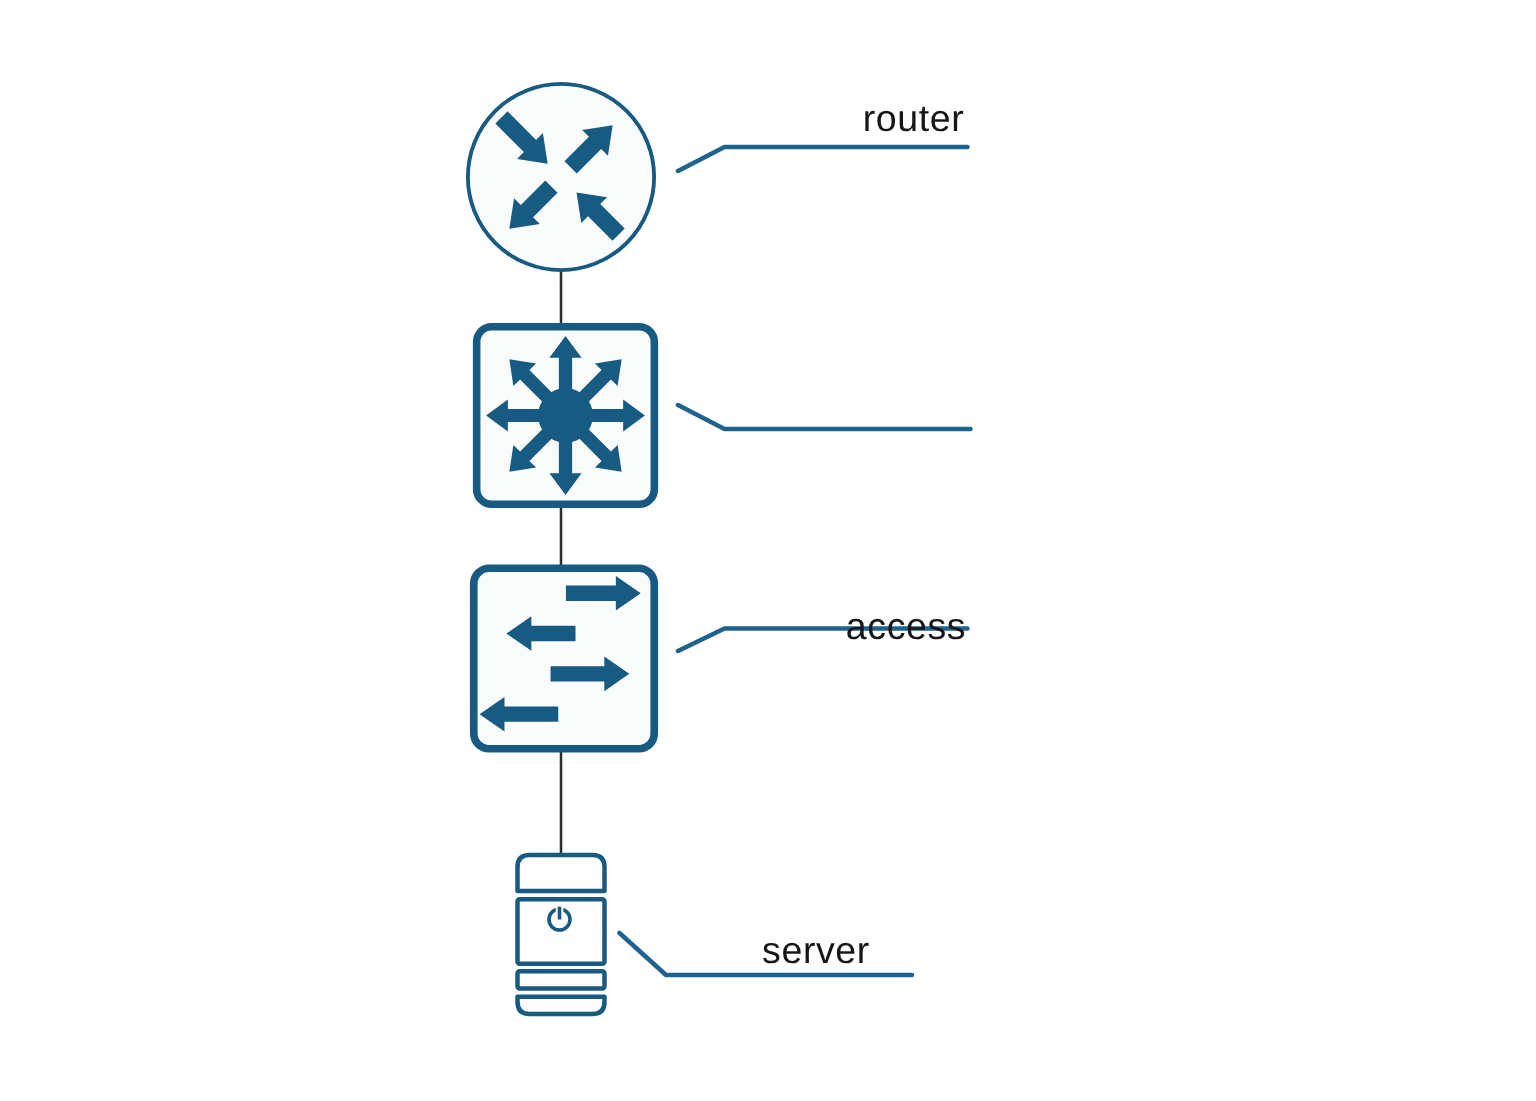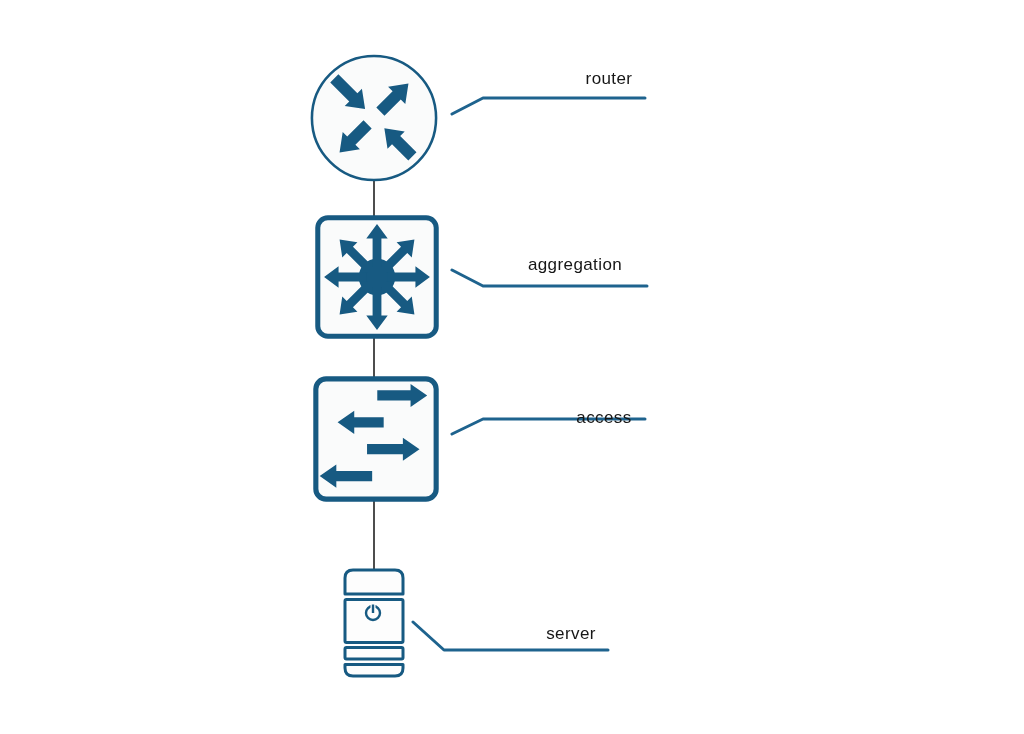--- a/index.html
+++ b/index.html
@@ -42,30 +42,30 @@
     fill: #fdfdfd;
     stroke: var(--teal, #175a82);
     stroke-width: 3;
     stroke-linejoin: round;
   }
   .srv-thin { fill: none; stroke: var(--teal, #175a82); stroke-width: 2.4; }
   .srv-gap  { stroke: #fdfdfd; stroke-width: 5; }
   .label {
     position: absolute;
     transform: translateX(-50%);
-    font-size: 17px;
+    font-size: 25px;
     line-height: 30px;
     letter-spacing: 0.4px;
     color: var(--label, #161616);
     white-space: nowrap;
   }
   .label-router      { left: 609px; top: 64px;  }
   .label-aggregation { left: 575px; top: 250px; }
   .label-access      { left: 604px; top: 387px; margin-top: 16px; }
-  .label-server      { left: 571px; top: 619px; }
+  .label-server      { left: 544px; top: 619px; }
 </style>
 </head>
 <body>
 
 <div class="stage">
 
   <svg class="lines" viewBox="0 0 1024 734">
     <line class="connector" x1="374" y1="180" x2="374" y2="216"></line>
     <line class="connector" x1="374" y1="338" x2="374" y2="377"></line>
     <line class="connector" x1="374" y1="501" x2="374" y2="569"></line>
@@ -117,17 +117,16 @@
     <g>
       <circle class="srv-thin" cx="30" cy="45" r="7"></circle>
       <line class="srv-gap" x1="30" y1="34.5" x2="30" y2="41"></line>
       <line class="srv-thin" x1="30" y1="36.5" x2="30" y2="45"></line>
     </g>
     <rect class="srv" x="2" y="79.5" width="58" height="11.5" rx="1.5"></rect>
     <path class="srv" d="M2,96.5 H60 V100 Q60,108 52,108 H10 Q2,108 2,100 Z"></path>
   </svg>
 
   <div class="label label-router">router</div>
-  <div class="label label-aggregation">aggregation</div>
   <div class="label label-access">access</div>
   <div class="label label-server">server</div>
 
 </div>
 
 </body></html>

